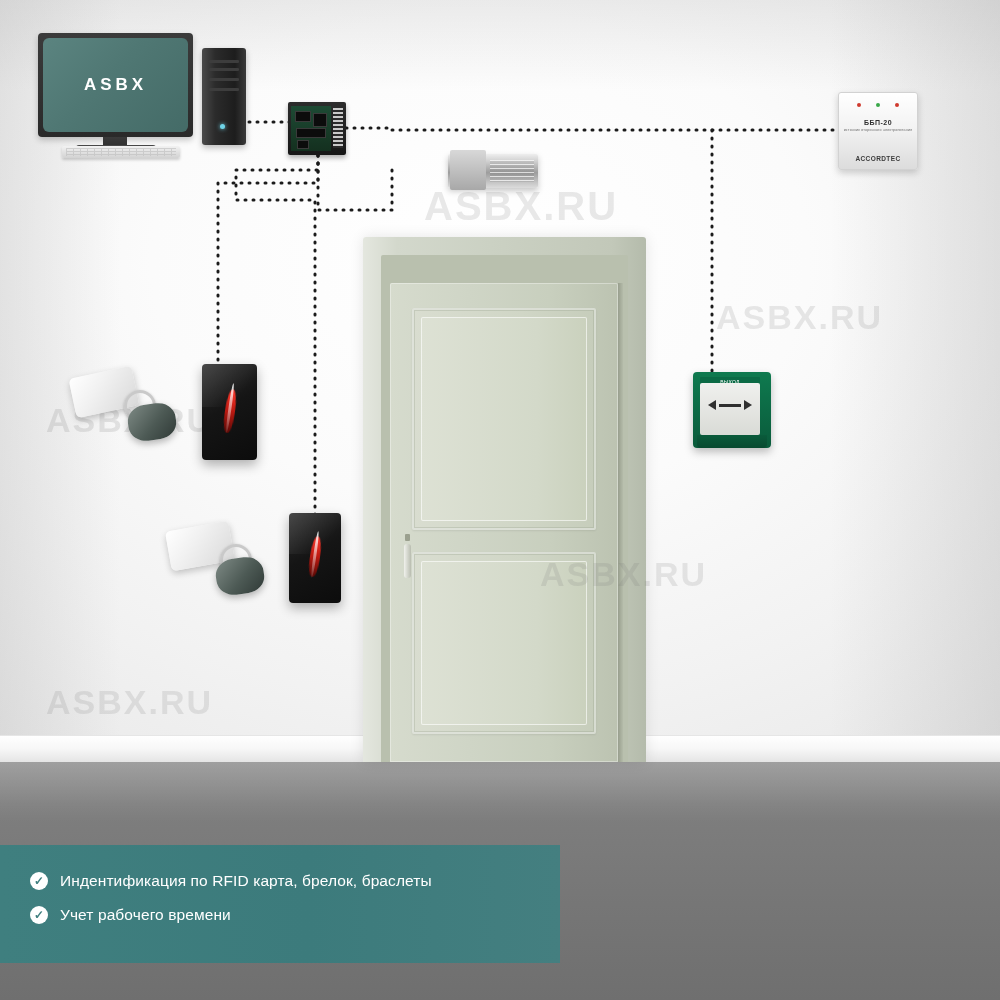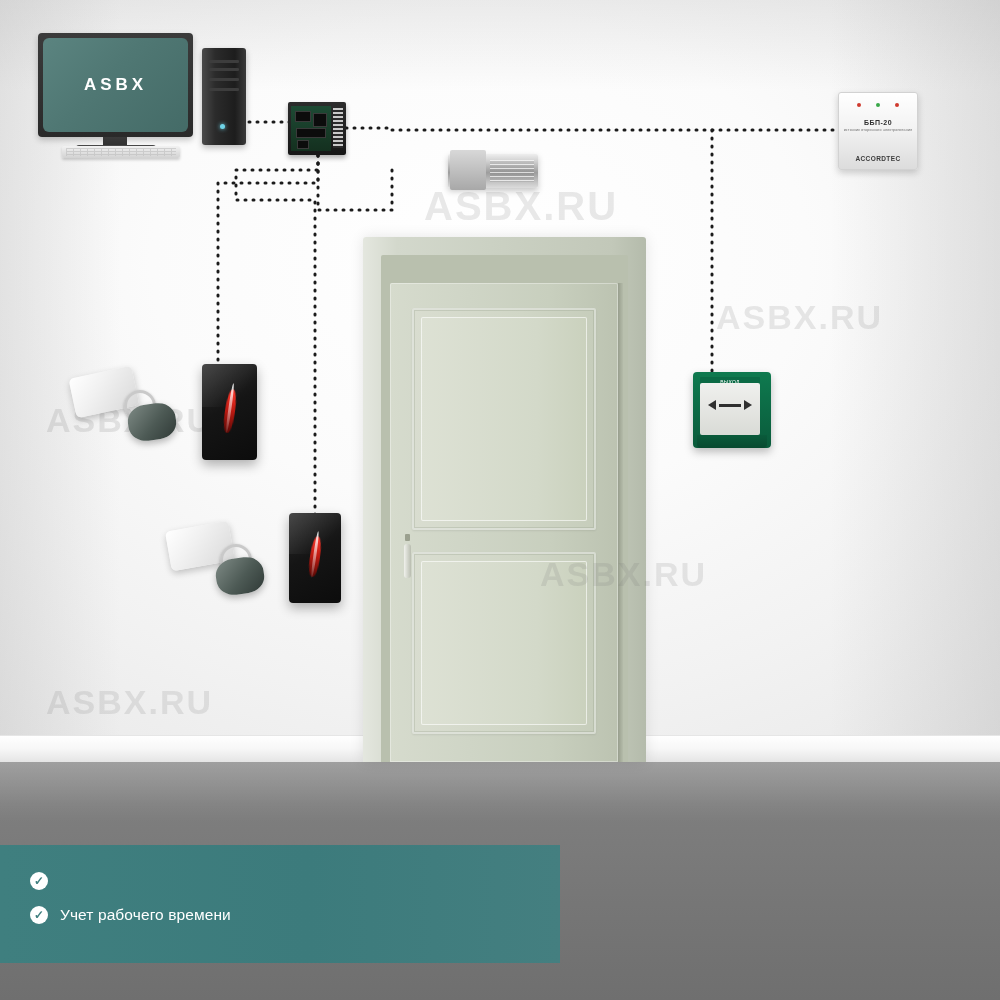--- a/index.html
+++ b/index.html
@@ -431,20 +431,21 @@
     <div class="fob-card" style="left:0;top:2px;transform:rotate(-10deg)"></div>
     <div class="fob-ring" style="left:52px;top:20px"></div>
     <div class="fob-tag" style="left:48px;top:34px;transform:rotate(-8deg)"></div>
   </div>
 
   <div class="banner-tail"></div>
   <div class="banner"></div>
   <div class="banner-list">
     <div class="banner-row">
       <div class="check">✓</div>
+      <div class="banner-text">Индентификация по RFID карта, брелок, браслеты</div>
     </div>
     <div class="banner-row">
       <div class="check">✓</div>
       <div class="banner-text">Учет рабочего времени</div>
     </div>
   </div>
 
 </div>
 
 </body></html>

